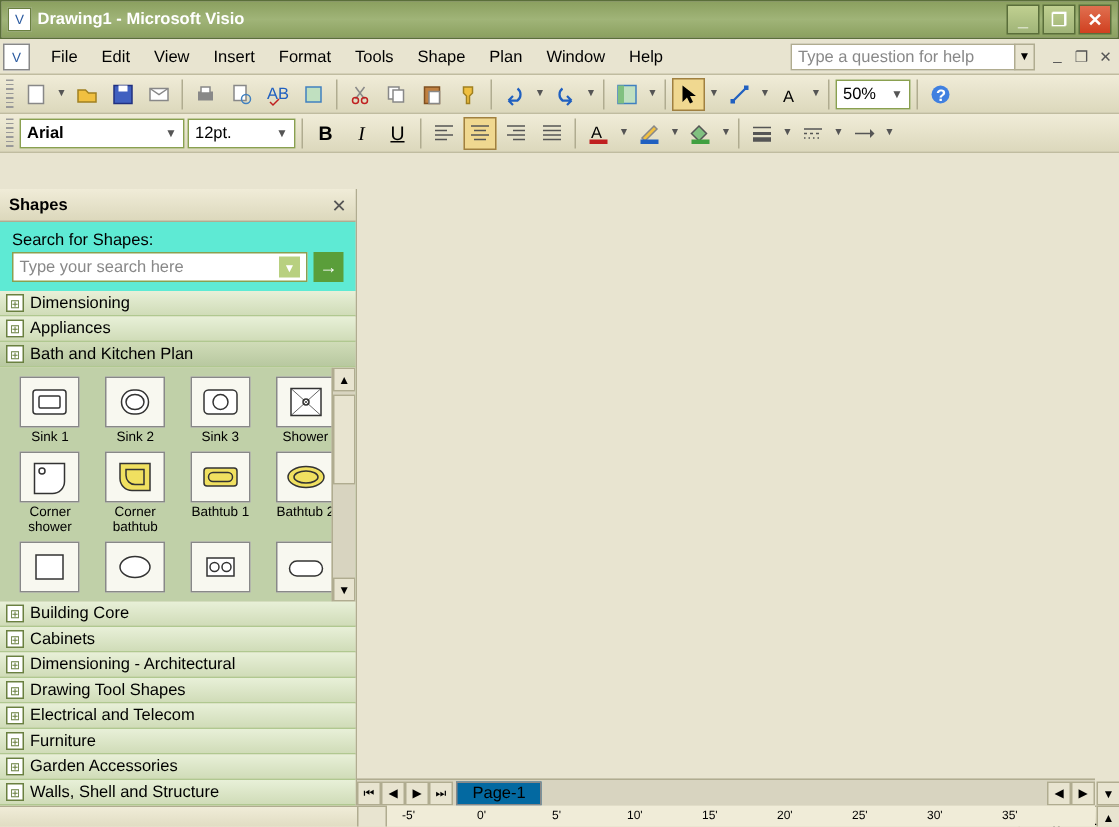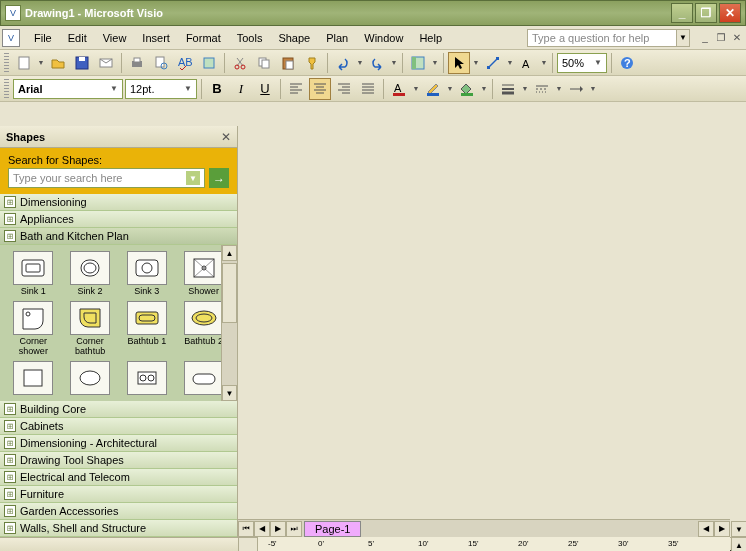--- a/index.html
+++ b/index.html
@@ -37,21 +37,21 @@
 .tb-btn.active { border: 1px solid #a08040; background: #f0d890; }
 
 
 .main { display: flex; height: 435px; align-items: flex-end; }
 
 
 .shapes-pane { width: 238px; background: #e8e4d0; border-right: 1px solid #b0ac90; display: flex; flex-direction: column; }
 .shapes-head { height: 22px; display: flex; align-items: center; padding: 0 6px; background: linear-gradient(#f0ecd8,#dcd8bc); border-bottom: 1px solid #b0ac90; }
 .shapes-head .htxt { font-weight: bold; flex: 1; }
 .shapes-head .closex { font-size: 12px; color: #555; }
-.shapes-search { padding: 6px 8px; background: #eab308; }
+.shapes-search { padding: 6px 8px; background: #5eead4; }
 .shapes-search .lbl { margin-bottom: 2px; }
 .shapes-search .row { display: flex; gap: 4px; }
 .shapes-search .inp { flex: 1; height: 20px; border: 1px solid #8aa050; background: #fff; padding: 0 4px; color: #888; display:flex;align-items:center;}
 .shapes-search .inp .cd { margin-left:auto;font-size:8px;background:#b8d080;width:14px;height:14px;display:flex;align-items:center;justify-content:center;color:#fff;}
 .shapes-search .go { width: 20px; height: 20px; background: #5a9e3a; color: #fff; display: flex; align-items: center; justify-content: center; font-size: 12px; }
 .stencil { height: 17px; display: flex; align-items: center; padding: 0 4px; background: linear-gradient(#e8f0d8,#d0dcb8); border-bottom: 1px solid #b0c890; cursor: default; gap: 4px; }
 .stencil .sic { width: 12px; height: 12px; border: 1px solid #6a8040; background: #fff; display:flex;align-items:center;justify-content:center;font-size:8px;color:#6a8040;}
 .stencil.open { background: linear-gradient(#d0dcb8,#b8c8a0); }
 .stencil-body { flex: 1; background: #c0d0a8; overflow: hidden; padding: 6px; position: relative; }
 .shape-grid { display: grid; grid-template-columns: repeat(4, 1fr); gap: 4px 2px; }
@@ -69,21 +69,21 @@
 .ruler-h .tick { position:absolute; top:2px; font-size:8px; }
 .ruler-v { position:absolute; left:0; top:20px; bottom:18px; width:20px; background:#f0ecd8; border-right:1px solid #888; z-index:2;}
 .canvas-wrap { position:absolute; left:20px; top:20px; right:16px; bottom:18px; overflow:hidden; background:#a8b488;}
 .canvas-wrap::before { content:""; position:absolute; inset:0; background-image: linear-gradient(#c8c8c8 1px, transparent 1px), linear-gradient(90deg, #c8c8c8 1px, transparent 1px); background-size: 12px 12px; background-color:#fff; left:8px; top:8px; right:8px; bottom:8px; border:1px solid #888; box-shadow: 3px 3px 0 #888;}
 .floorplan { position:absolute; left:70px; top:48px; width:290px; height:260px; z-index:5; }
 .scroll-v { position:absolute; right:0; top:0; bottom:18px; width:16px; background:#d8d4c0; border-left:1px solid #b0ac90;}
 .scroll-v .sbtn, .scroll-h .sbtn { width:16px;height:16px;background:#e8e4d0;border:1px solid #b0ac90;display:flex;align-items:center;justify-content:center;font-size:8px;}
 .scroll-v .thumb { height:180px;background:#e8e4d0;border:1px solid #b0ac90;margin-top:20px;}
 .scroll-h { position:absolute; left:0; right:16px; bottom:0; height:18px; background:#d8d4c0; border-top:1px solid #b0ac90; display:flex;align-items:center;}
 .scroll-h .nav { display:flex;}
-.scroll-h .tab { height:16px; padding:0 10px; background:#f0abfc; border:1px solid #888; display:flex;align-items:center; margin-left:2px;}
+.scroll-h .tab { height:16px; padding:0 10px; background:#0369a1; border:1px solid #888; display:flex;align-items:center; margin-left:2px;}
 .scroll-h .track { flex:1; }
 
 
 .statusbar { height: 18px; background: linear-gradient(#f0ecd8,#dcd8bc); border-top:1px solid #b0ac90; display:flex; align-items:center; padding:0 6px;}
 .statusbar .sp { flex:1;}
 .statusbar .cell { padding:0 8px; border-left:1px solid #c0bca0;}
 
 svg { display:block; }
 </style>
 </head>

